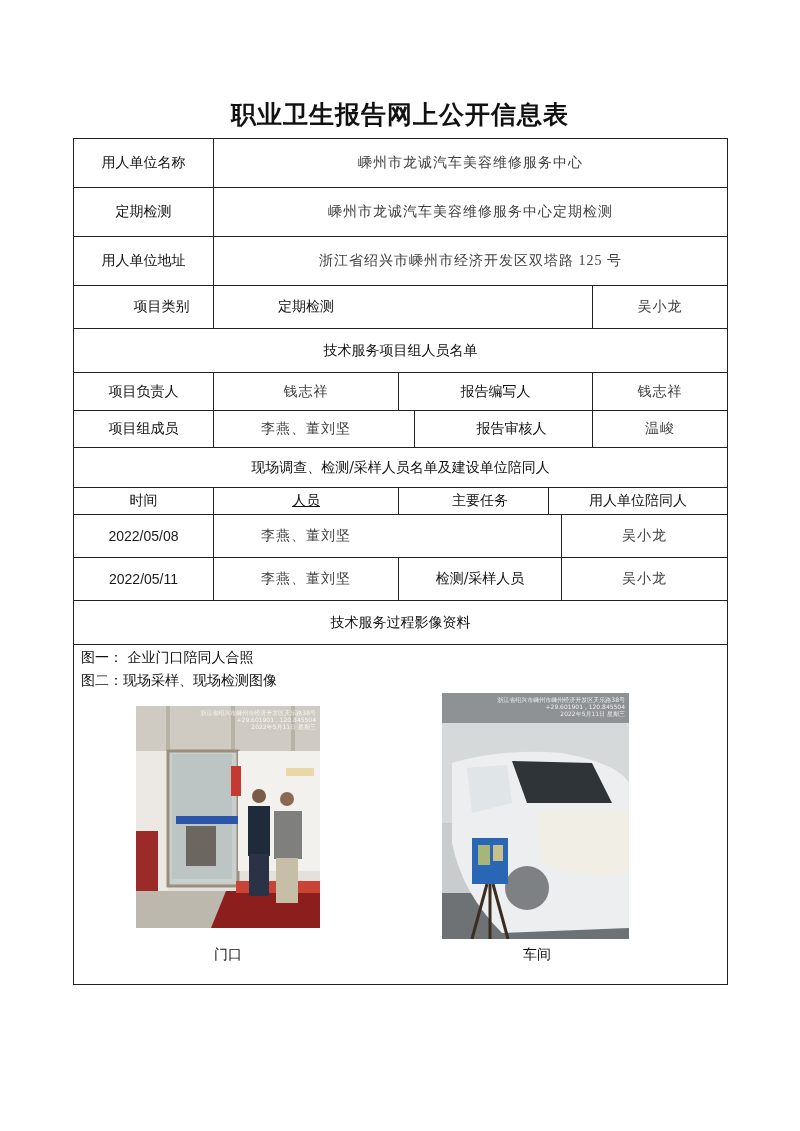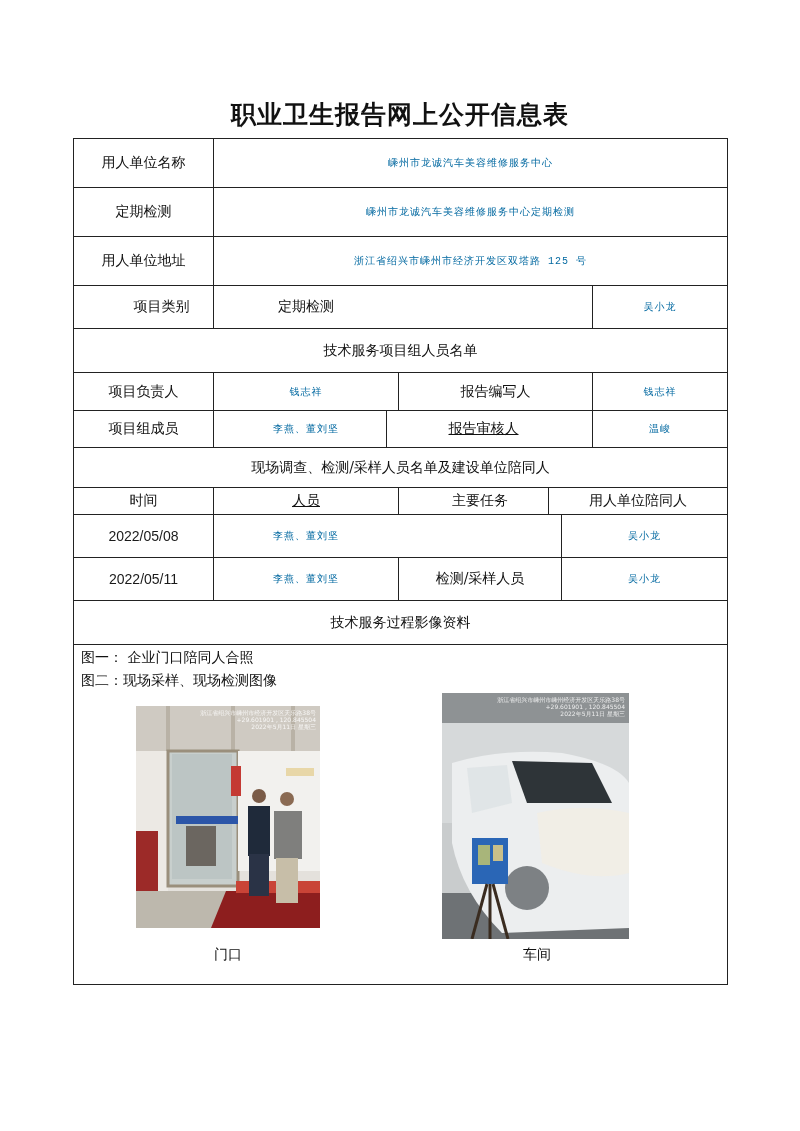--- a/index.html
+++ b/index.html
@@ -15,21 +15,21 @@
     .sheet {
       position: absolute; left: 73px; top: 138px; width: 655px; height: 847px;
       border: 1.5px solid #222; box-sizing: border-box;
     }
     .row { position: absolute; left: 0; width: 100%; box-sizing: border-box; border-bottom: 1.2px solid #222; }
     .cell {
       position: absolute; top: 0; bottom: 0; display: flex; align-items: center; justify-content: center;
       font-size: 14px; box-sizing: border-box; text-align: right;
     }
     .cell.bl { border-left: 1.2px solid #222; }
-    .val { color: #0369a1; letter-spacing: 1px; font-family: Liberation Mono, monospace; font-size: 10px; }
+    .val { color: #404040; letter-spacing: 1px; font-family: Liberation Serif, serif; font-size: 14px; }
     .lbl { color: #111; }
     .num { font-family: "Liberation Sans", "DejaVu Sans", sans-serif; font-size: 14px; letter-spacing: 0; }
     .photo-area { position: absolute; left: 0; top: 506px; width: 100%; height: 341px; }
     .caption-line { position: absolute; left: 7px; font-size: 14px; color: #111; }
     .photo { position: absolute; overflow: hidden; }
     .photo-label { position: absolute; font-size: 14px; color: #111; text-align: center; width: 80px; }
     .wm { position: absolute; color: rgba(255,255,255,0.85); font-family: "DejaVu Sans", sans-serif; font-size: 6px; white-space: nowrap; text-align: right; }
   </style>
 </head>
 <body>
@@ -66,21 +66,21 @@
   <div class="row" style="top:234px;height:38px;">
     <div class="cell lbl" style="left:0;width:139px;">项目负责人</div>
     <div class="cell bl val" style="left:139px;width:185px;">钱志祥</div>
     <div class="cell bl lbl" style="left:324px;width:194px;">报告编写人</div>
     <div class="cell bl val" style="left:518px;right:0;">钱志祥</div>
   </div>
 
   <div class="row" style="top:272px;height:37px;">
     <div class="cell lbl" style="left:0;width:139px;">项目组成员</div>
     <div class="cell bl val" style="left:139px;width:185px;">李燕、董刘坚</div>
-    <div class="cell bl lbl" style="left:312px;width:194px;text-decoration:underline;">报告审核人</div>
+    <div class="cell bl lbl" style="left:340px;width:194px;">报告审核人</div>
     <div class="cell bl val" style="left:518px;right:0;">温峻</div>
   </div>
 
   <div class="row" style="top:309px;height:40px;">
     <div class="cell lbl" style="left:0;right:0;">现场调查、检测/采样人员名单及建设单位陪同人</div>
   </div>
 
   <div class="row" style="top:349px;height:27px;">
     <div class="cell lbl" style="left:0;width:139px;">时间</div>
     <div class="cell bl lbl" style="left:139px;width:185px;text-decoration:underline;">人员</div>

